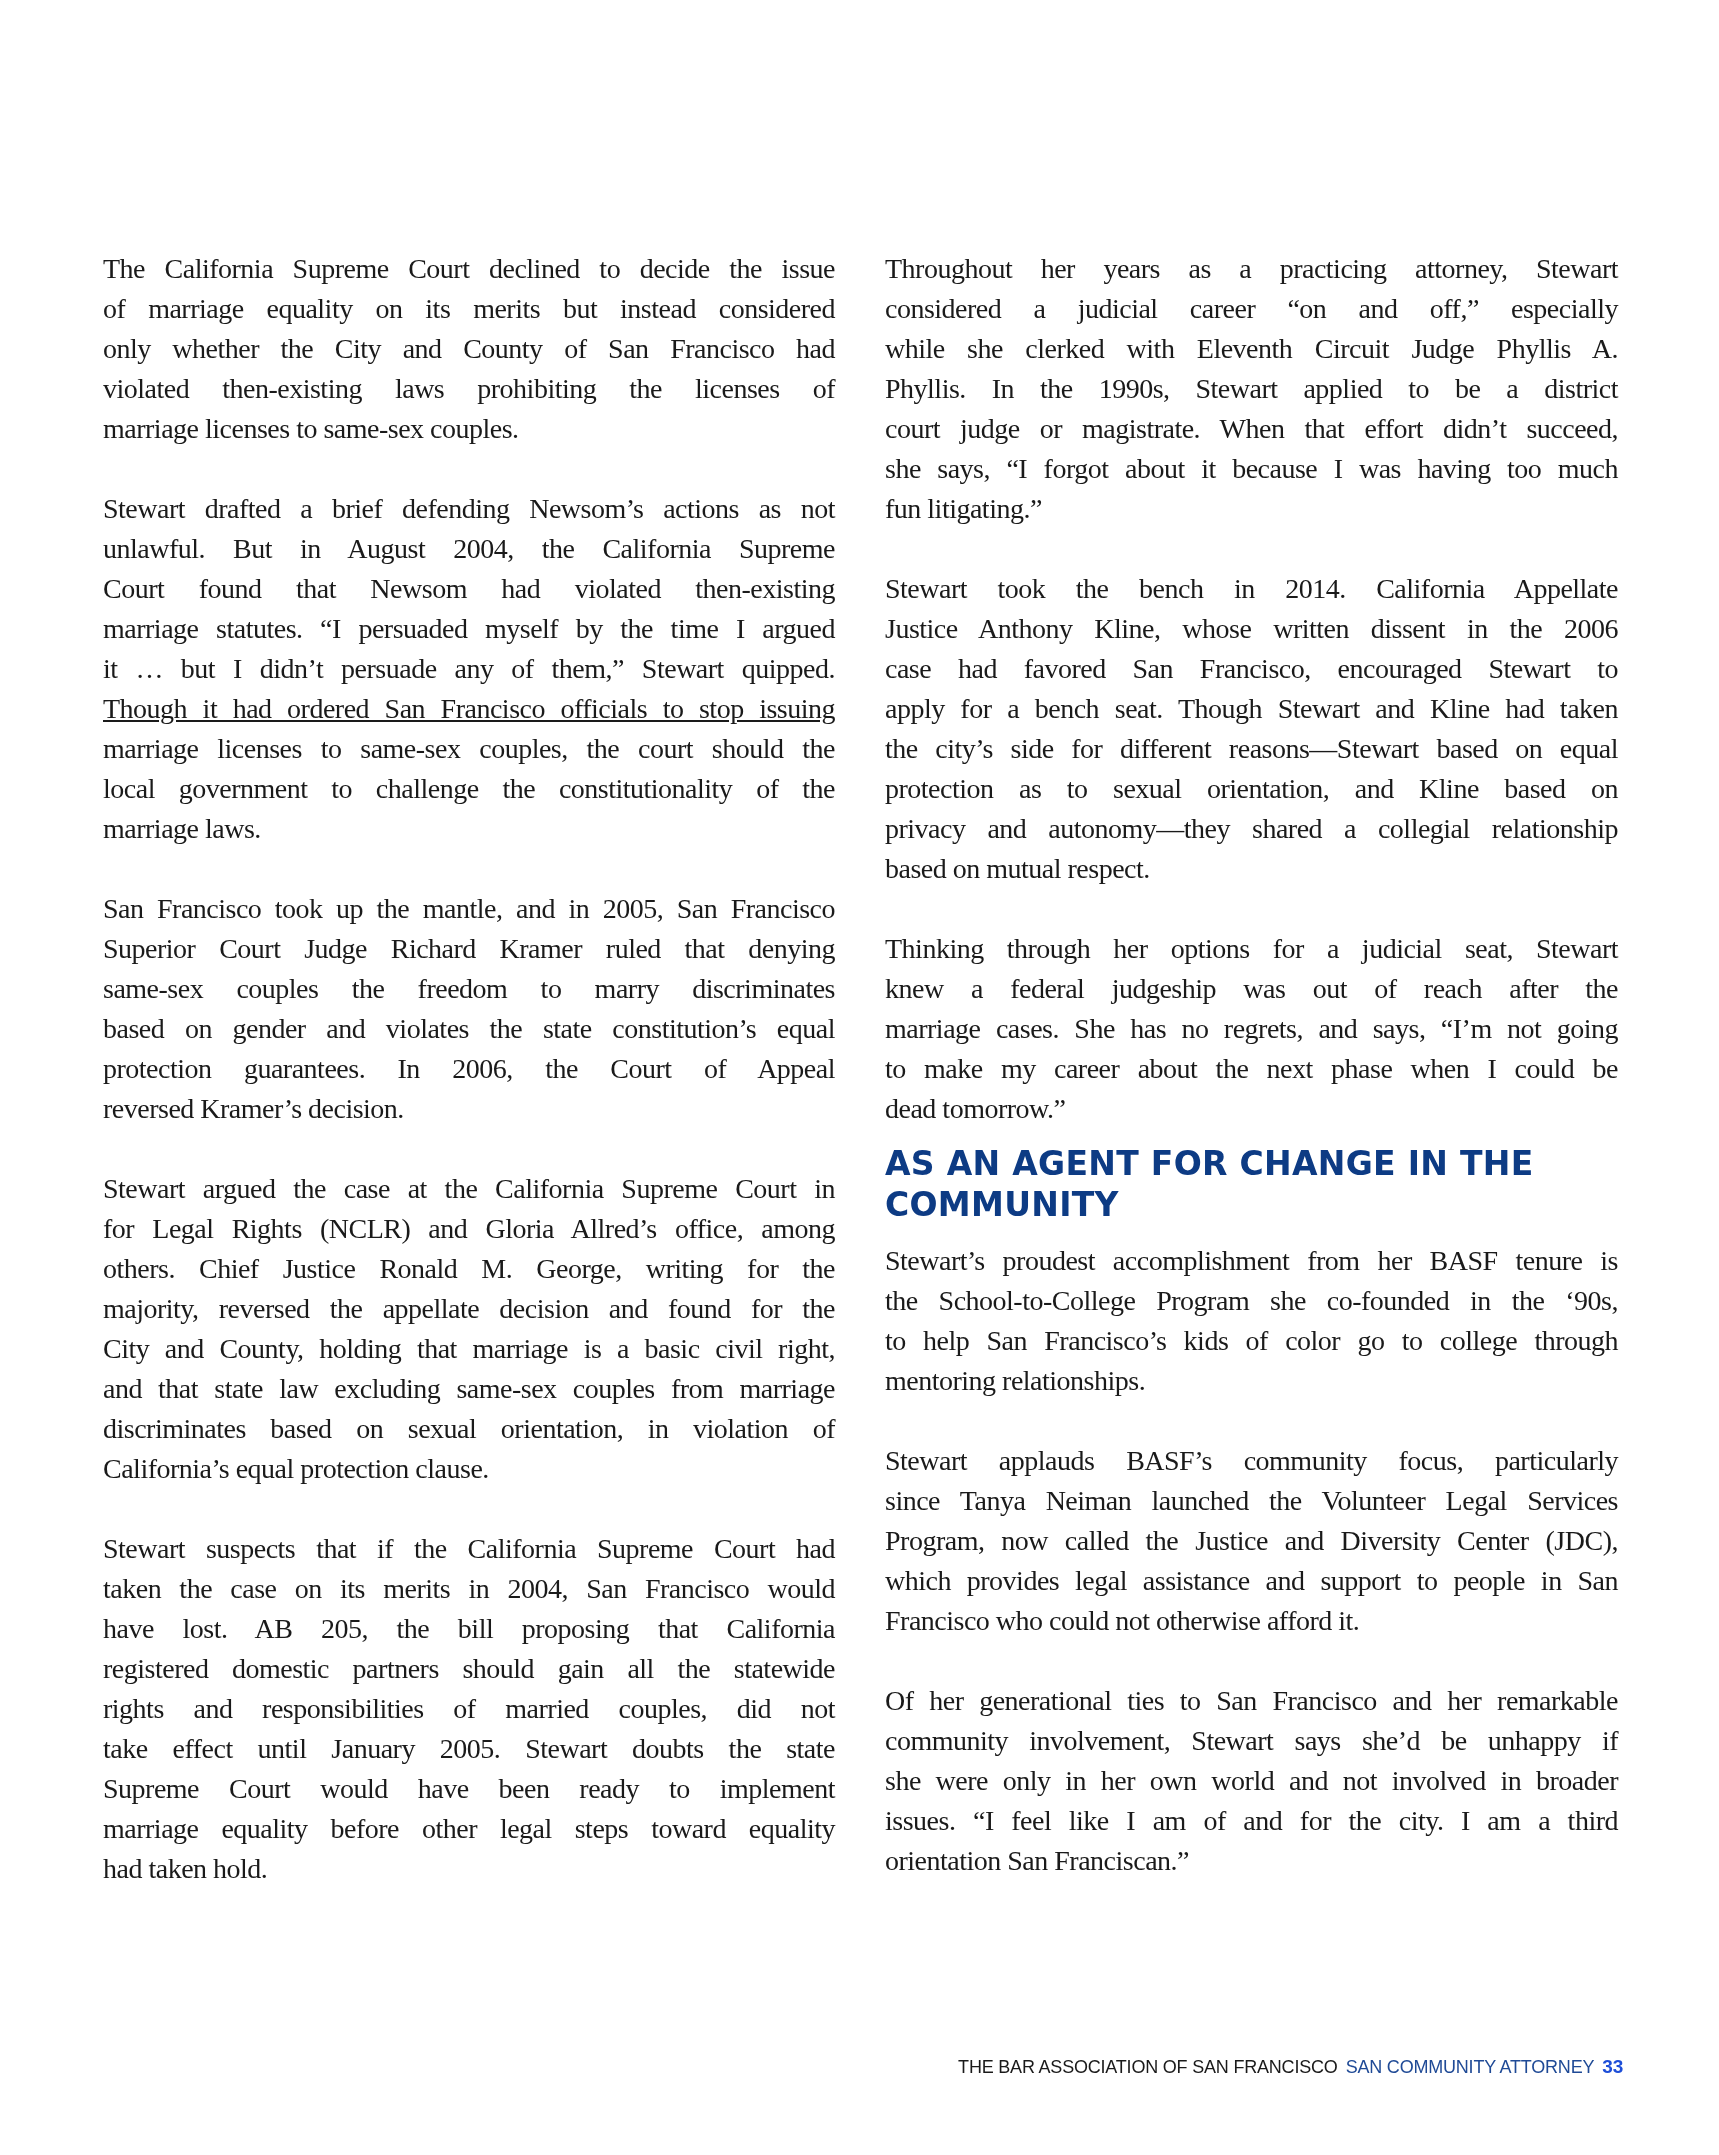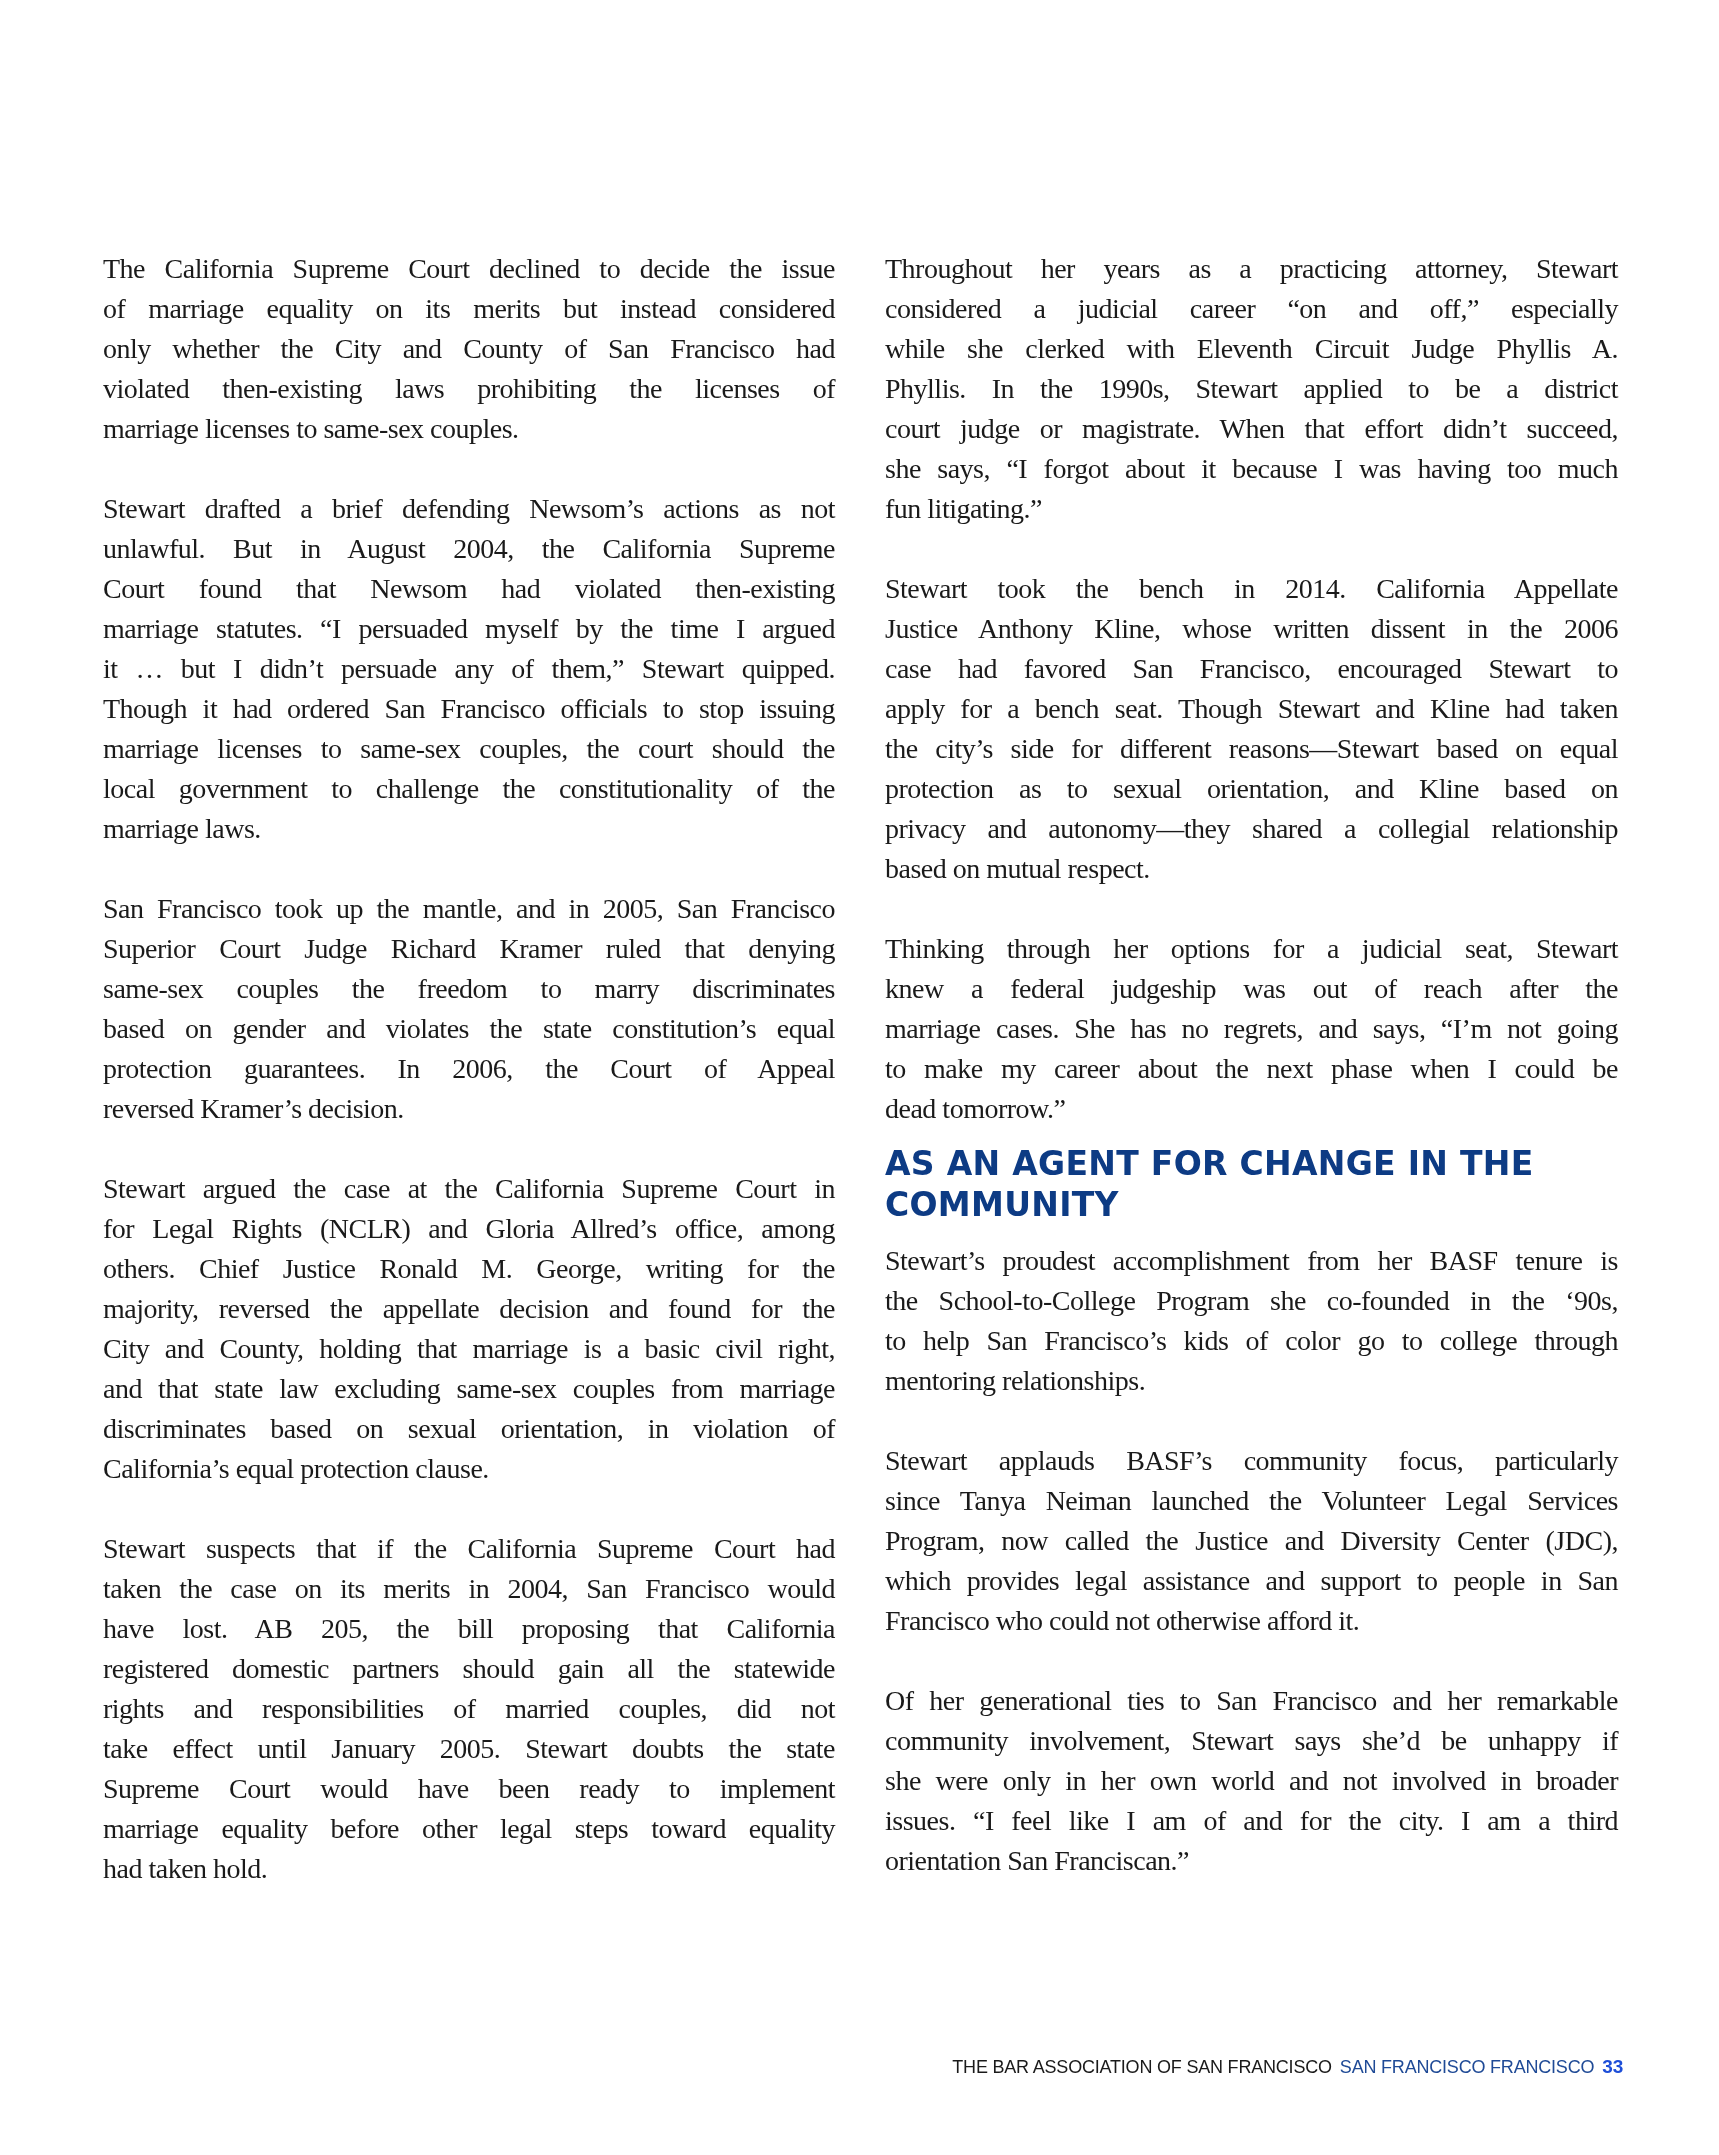--- a/index.html
+++ b/index.html
@@ -56,21 +56,21 @@
       <span class="line" style="display: block;">only whether the City and County of San Francisco had</span>
       <span class="line" style="display: block;">violated then-existing laws prohibiting the licenses of</span>
       <span class="line last" style="display: block;">marriage licenses to same-sex couples.</span>
     </p>
     <p class="para">
       <span class="line" style="display: block;">Stewart drafted a brief defending Newsom’s actions as not</span>
       <span class="line" style="display: block;">unlawful. But in August 2004, the California Supreme</span>
       <span class="line" style="display: block;">Court found that Newsom had violated then-existing</span>
       <span class="line" style="display: block;">marriage statutes. “I persuaded myself by the time I argued</span>
       <span class="line" style="display: block;">it … but I didn’t persuade any of them,” Stewart quipped.</span>
-      <span class="line" style="display: block;">Though it had ordered San Francisco officials to stop issuing</span>
+      <span class="line" style="display: block; text-decoration: underline;">Though it had ordered San Francisco officials to stop issuing</span>
       <span class="line" style="display: block;">marriage licenses to same-sex couples, the court should the</span>
       <span class="line" style="display: block;">local government to challenge the constitutionality of the</span>
       <span class="line last" style="display: block;">marriage laws.</span>
     </p>
     <p class="para">
       <span class="line" style="display: block;">San Francisco took up the mantle, and in 2005, San Francisco</span>
       <span class="line" style="display: block;">Superior Court Judge Richard Kramer ruled that denying</span>
       <span class="line" style="display: block;">same-sex couples the freedom to marry discriminates</span>
       <span class="line" style="display: block;">based on gender and violates the state constitution’s equal</span>
       <span class="line" style="display: block;">protection guarantees. In 2006, the Court of Appeal</span>
@@ -150,15 +150,15 @@
         <span class="line" style="display: block;">Of her generational ties to San Francisco and her remarkable</span>
         <span class="line" style="display: block;">community involvement, Stewart says she’d be unhappy if</span>
         <span class="line" style="display: block;">she were only in her own world and not involved in broader</span>
         <span class="line" style="display: block;">issues. “I feel like I am of and for the city. I am a third</span>
         <span class="line last" style="display: block;">orientation San Franciscan.”</span>
       </p>
     </div>
 </div>
 
 <div class="footer">
-  <span class="org">THE BAR ASSOCIATION OF SAN FRANCISCO</span><span class="pub" style="color: rgb(31, 74, 150);">SAN FRANCISCO FRANCISCO</span><span class="page">33</span>
+  <span class="org">THE BAR ASSOCIATION OF SAN FRANCISCO</span><span class="pub" style="color: rgb(31, 74, 150);">SAN COMMUNITY ATTORNEY</span><span class="page">33</span>
 </div>
 
 
 </body></html>

